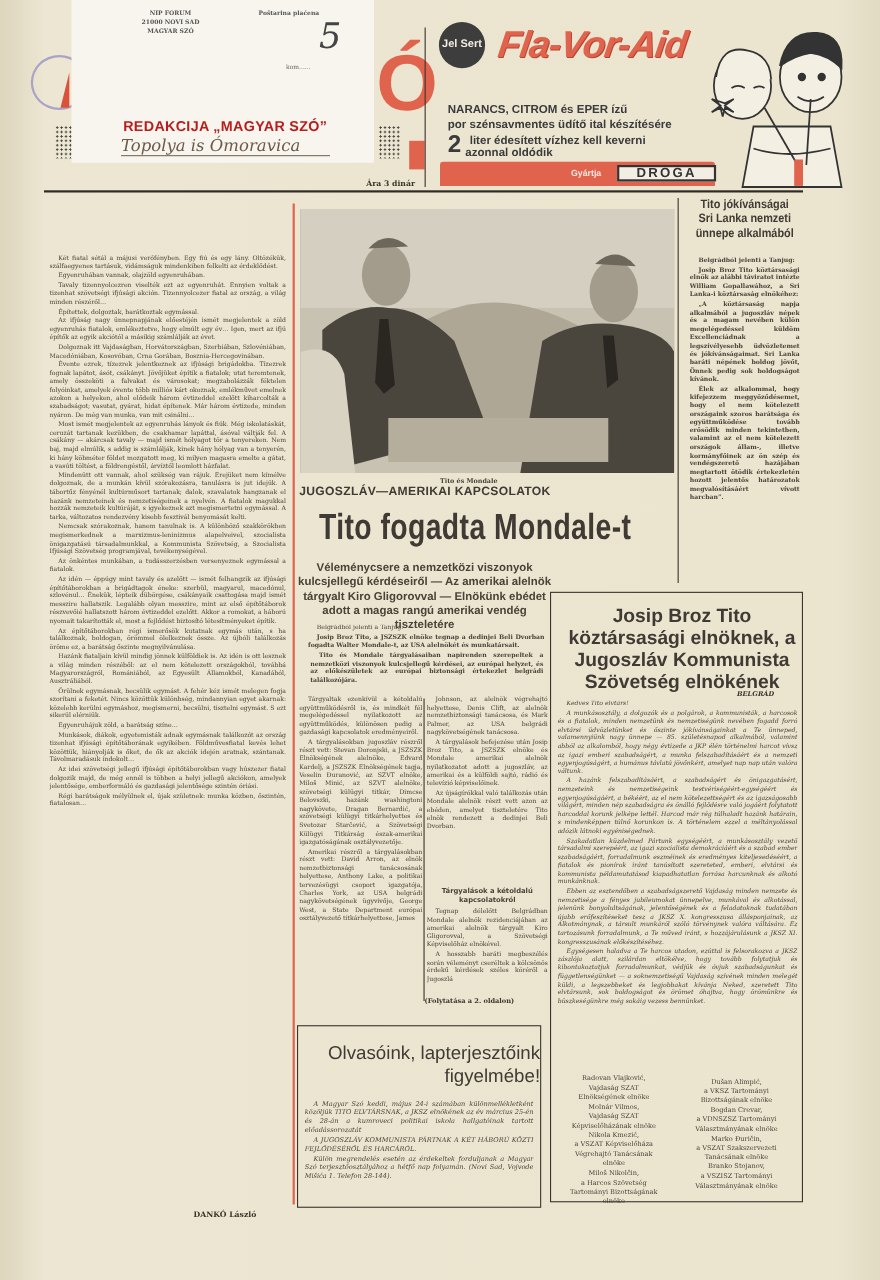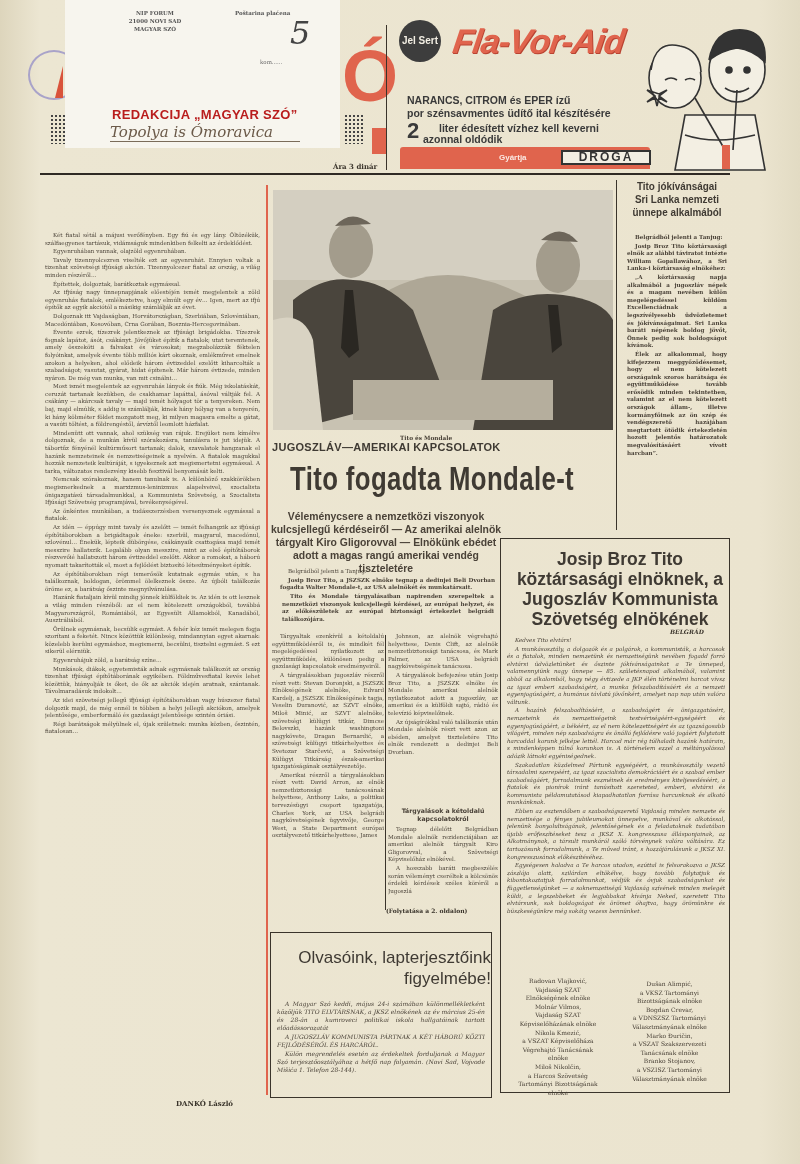--- a/index.html
+++ b/index.html
@@ -19,24 +19,24 @@
 .big-o{position:absolute;left:342px;top:35px;font:bold 72px "Liberation Sans",sans-serif;color:#e0644d}
 .red-bar{position:absolute;background:#e0644d}
 .price{position:absolute;left:333px;top:162px;font:bold 7px "DejaVu Serif",serif;color:#3a342b}
 .vline{position:absolute;background:#3a342b}
 .ad{position:absolute;left:395px;top:10px;width:405px;height:165px}
 .ad-logo{position:absolute;left:4px;top:10px;width:42px;height:42px;border-radius:50%;background:#3d3d3d;color:#f2eee3;font:bold 10px "Liberation Sans",sans-serif;display:flex;align-items:center;justify-content:center;text-align:left;line-height:10px}
 .ad-brand{position:absolute;left:58px;top:12px;font:italic bold 34px "Liberation Sans",sans-serif;color:#e0644d;letter-spacing:-1px;transform:skewX(-8deg);text-shadow:1px 1px 0 #b94432}
 .ad-l1{position:absolute;left:12px;top:84px;font:bold 10.5px "Liberation Sans",sans-serif;color:#3a3a3a;white-space:nowrap}
 .ad-l2{position:absolute;left:12px;top:97px;font:bold 10.5px "Liberation Sans",sans-serif;color:#3a3a3a;white-space:nowrap}
 .ad-l3{position:absolute;left:12px;top:108px;font:bold 22px "Liberation Sans",sans-serif;color:#3a3a3a}
-.ad-l3a{position:absolute;left:44px;top:112px;font:bold 10.5px "Liberation Sans",sans-serif;color:#3a3a3a;white-space:nowrap}
+.ad-l3a{position:absolute;left:32px;top:112px;font:bold 10.5px "Liberation Sans",sans-serif;color:#3a3a3a;white-space:nowrap}
 .ad-l3b{position:absolute;left:28px;top:123px;font:bold 10.5px "Liberation Sans",sans-serif;color:#3a3a3a;white-space:nowrap}
 .ad-band{position:absolute;left:5px;top:137px;width:250px;height:22px;background:#e0644d;border-radius:3px 3px 0 0}
-.ad-gy{position:absolute;left:104px;top:143px;font:bold 8px "Liberation Sans",sans-serif;color:#fbe9e3}
+.ad-gy{position:absolute;left:124px;top:143px;font:bold 8px "Liberation Sans",sans-serif;color:#fbe9e3}
 .ad-drog{position:absolute;left:166px;top:140px;width:90px;height:15px;background:#f2eee3;border:2px solid #333;font:bold 12px "Liberation Sans",sans-serif;color:#333;text-align:center;line-height:11px;letter-spacing:2px}
 .ad-art{position:absolute;left:230px;top:0;width:175px;height:165px}
 .ad-redtab{position:absolute;left:722px;top:145px;width:8px;height:24px;background:#e0644d}
 .rule{position:absolute;background:#2f2a24}
 .col{position:absolute;font:5.6px/7.6px "DejaVu Serif",serif;color:#4a4238;text-align:justify;overflow:hidden}
 .col p{text-indent:8px;margin-bottom:1px}
 .h-ifju{position:absolute;left:75px;top:185px;font:34px "DejaVu Serif",serif;color:#4a4238;letter-spacing:0.5px}
 .byline{position:absolute;left:176px;top:1099px;font:bold 7px "DejaVu Serif",serif;color:#3a342b}
 .photo{position:absolute;left:273px;top:190px;width:340px;height:240px;background:#b9b3a4;overflow:hidden}
 .caption{position:absolute;left:400px;top:435px;font:bold 5.8px "DejaVu Serif",serif;color:#4a4238}

